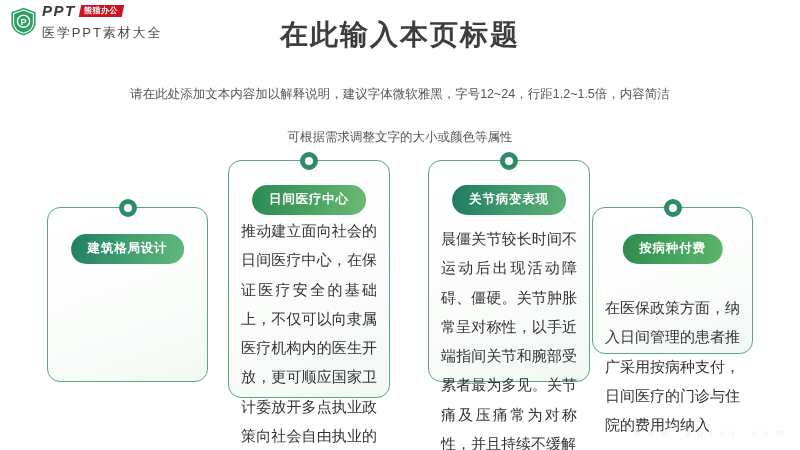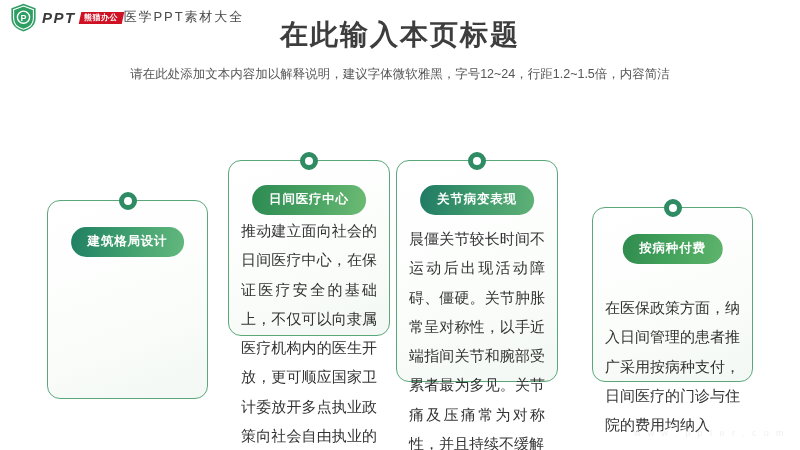--- a/index.html
+++ b/index.html
@@ -24,23 +24,23 @@
     align-items: center;
     gap: 5px;
   }
   .logo-shield {
     width: 27px;
     height: 29px;
     flex: 0 0 auto;
   }
   .logo-textblock {
     display: flex;
-    flex-direction: row;
+    flex-direction: column;
     justify-content: space-between;
-    gap: 1px;
+    gap: 8px;
   }
   .logo-line1 {
     display: flex;
     align-items: center;
     gap: 4px;
   }
   .logo-ppt {
     font-size: 15px;
     font-weight: 700;
     font-style: italic;
@@ -82,21 +82,21 @@
   .page-subtitle {
     position: absolute;
     left: 0;
     right: 0;
     top: 63px;
     text-align: center;
     font-size: 12.5px;
     color: #555555;
     line-height: 1.85;
   }
-  .page-subtitle div { white-space: nowrap; }
+  .page-subtitle div { white-space: nowrap; margin-top: 20px; }
 
   
   .cards { position: absolute; inset: 0; }
   .card {
     position: absolute;
     box-sizing: border-box;
     border: 1px solid #5aa87a;
     border-radius: 13px;
     background: linear-gradient(160deg, #ffffff 0%, #fbfdfb 55%, #f3f8f4 100%);
   }
@@ -130,24 +130,24 @@
     left: 12px;
     right: 12px;
     font-size: 15px;
     color: #333333;
     line-height: 1.95;
     text-align: justify;
     text-align-last: left;
   }
 
   
-  #card-1 { left: 47px;  top: 200px; width: 161px; height: 199px; }
-  #card-2 { left: 228px; top: 160px; width: 162px; height: 176px; }
-  #card-3 { left: 396px; top: 160px; width: 162px; height: 222px; }
-  #card-4 { left: 592px; top: 207px; width: 161px; height: 175px; }
+  #card-1 { left: 47px;  top: 207px; width: 161px; height: 175px; }
+  #card-2 { left: 228px; top: 160px; width: 162px; height: 238px; }
+  #card-3 { left: 428px; top: 160px; width: 162px; height: 222px; }
+  #card-4 { left: 592px; top: 207px; width: 161px; height: 147px; }
 
   #card-1 .card-badge { top: 26px; }
   #card-2 .card-badge { top: 24px; }
   #card-3 .card-badge { top: 24px; }
   #card-4 .card-badge { top: 26px; }
 
   #card-1 .card-body { top: 57px; }
   #card-2 .card-body { top: 55px; }
   #card-3 .card-body { top: 55px; margin-top: 8px; }
   #card-4 .card-body { top: 57px; margin-top: 28px; }
@@ -183,20 +183,21 @@
       <span class="logo-ppt">PPT</span>
       <span class="logo-badge"><span>熊猫办公</span></span>
     </div>
     <div class="logo-sub">医学PPT素材大全</div>
   </div>
 </div>
 
 <div class="page-title">在此输入本页标题</div>
 <div class="page-subtitle">
   <div>请在此处添加文本内容加以解释说明，建议字体微软雅黑，字号12~24，行距1.2~1.5倍，内容简洁</div>
+  <div>可根据需求调整文字的大小或颜色等属性</div>
 </div>
 
 <div class="cards">
 
   <div class="card" id="card-1">
     <div class="card-marker"></div>
     <div class="card-badge">建筑格局设计</div>
   </div>
 
   <div class="card" id="card-2">

